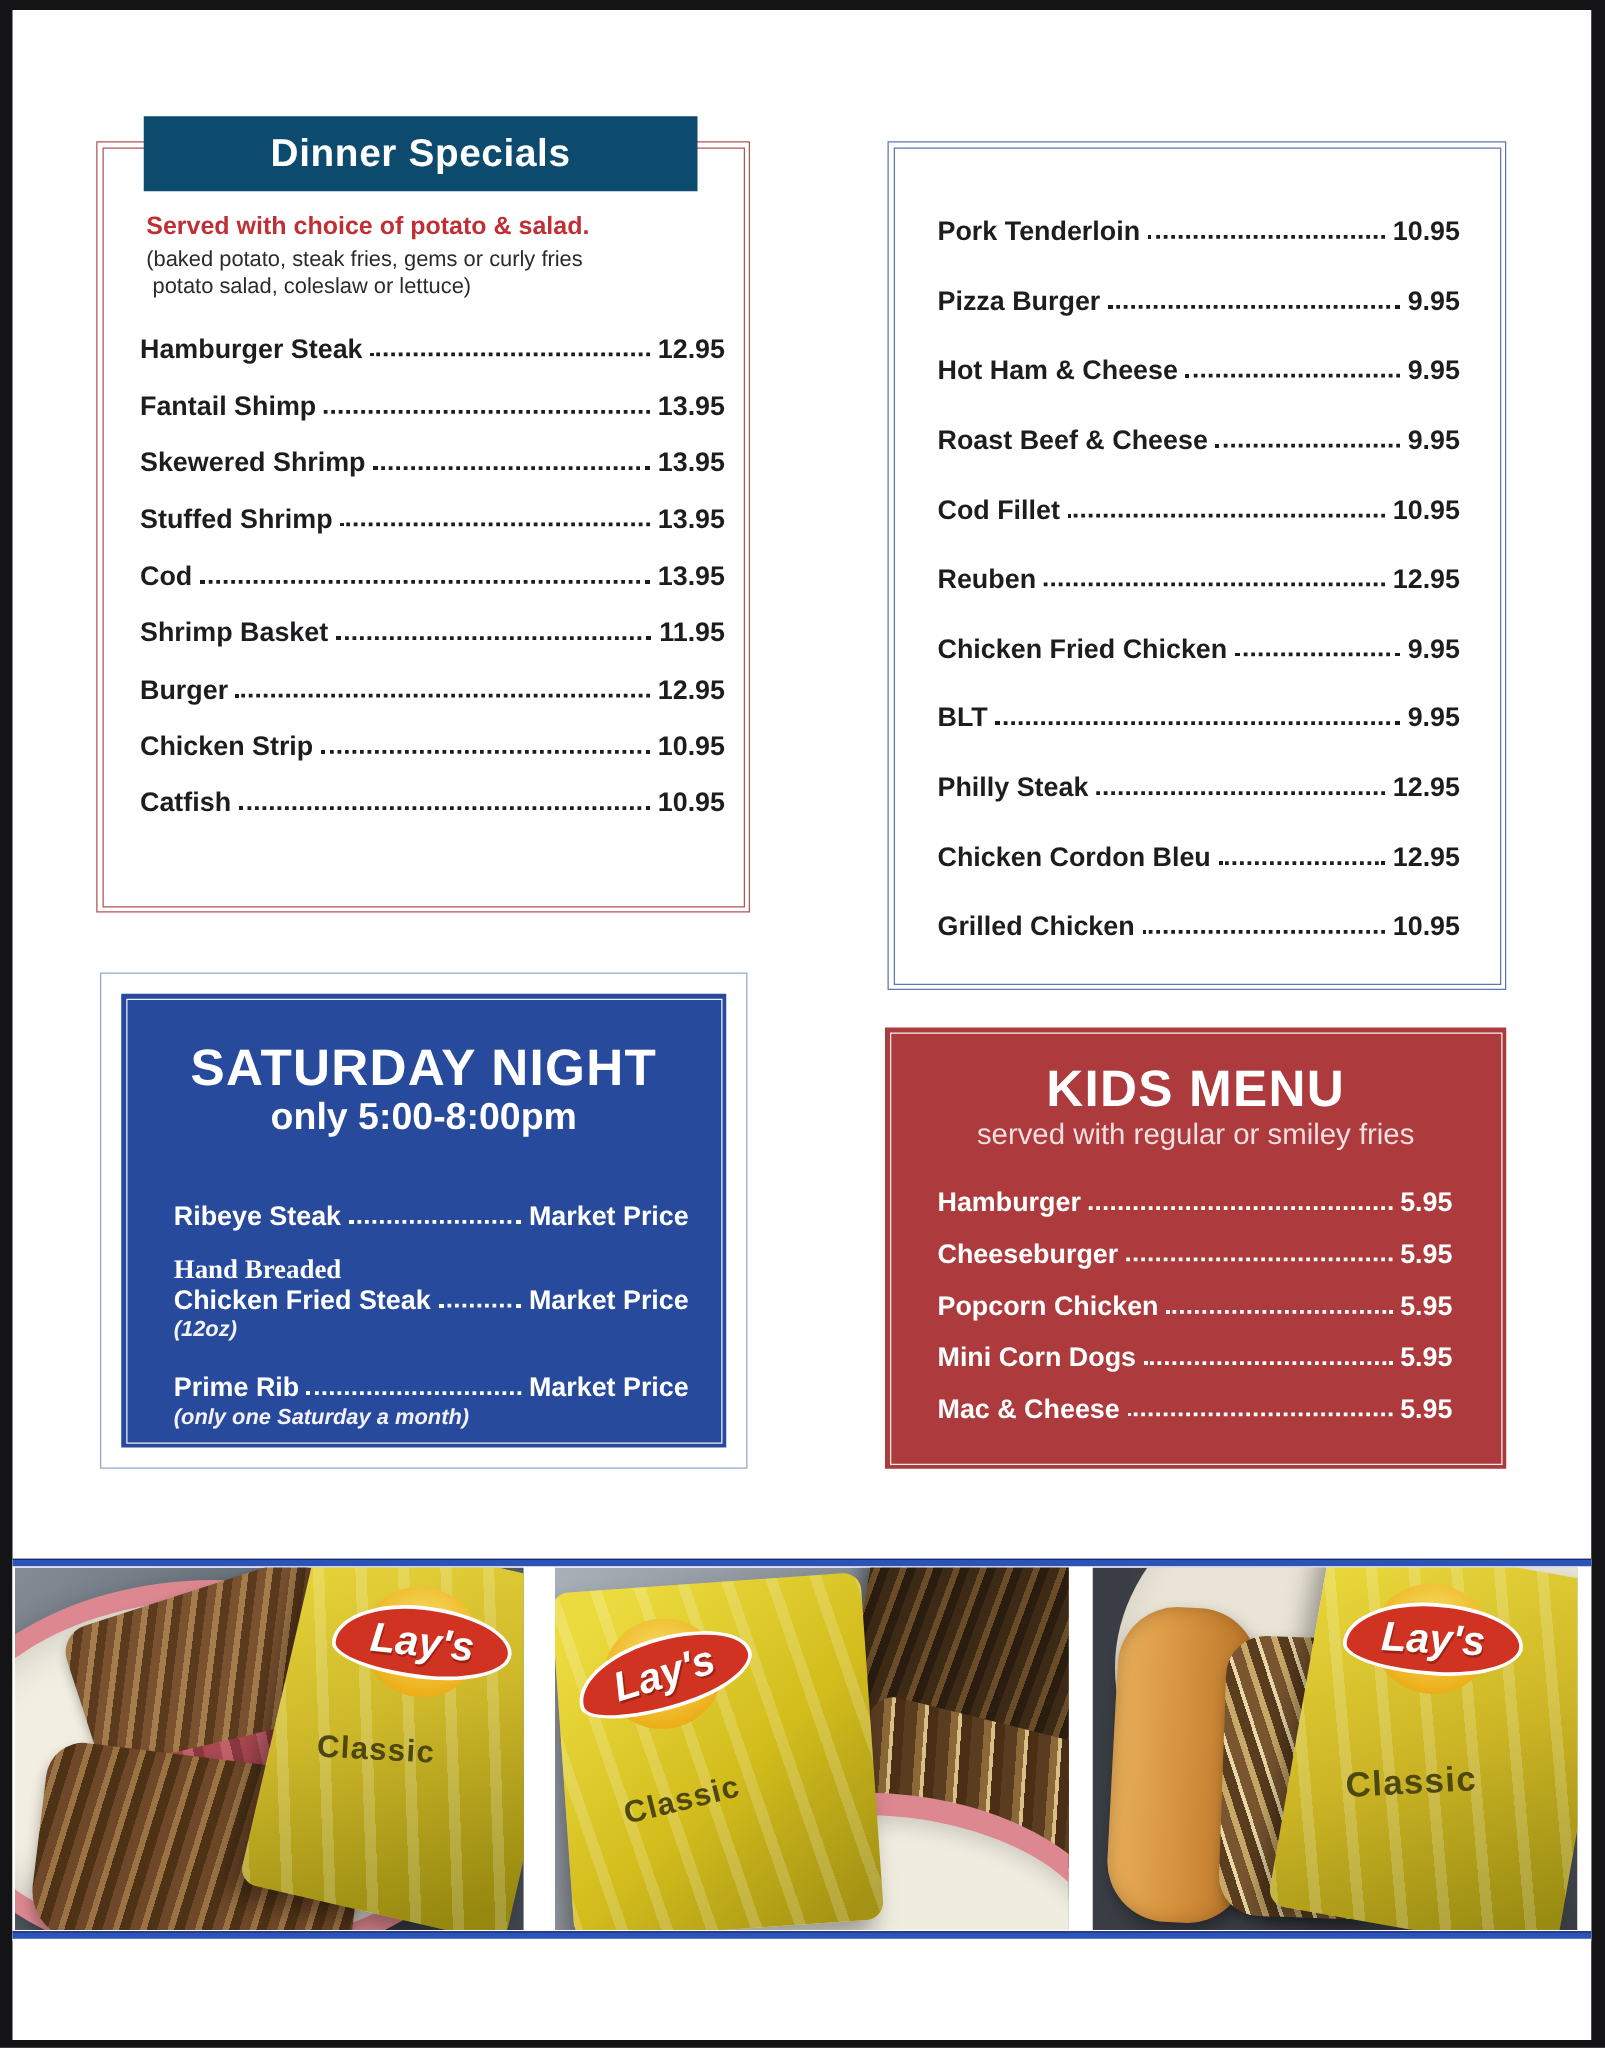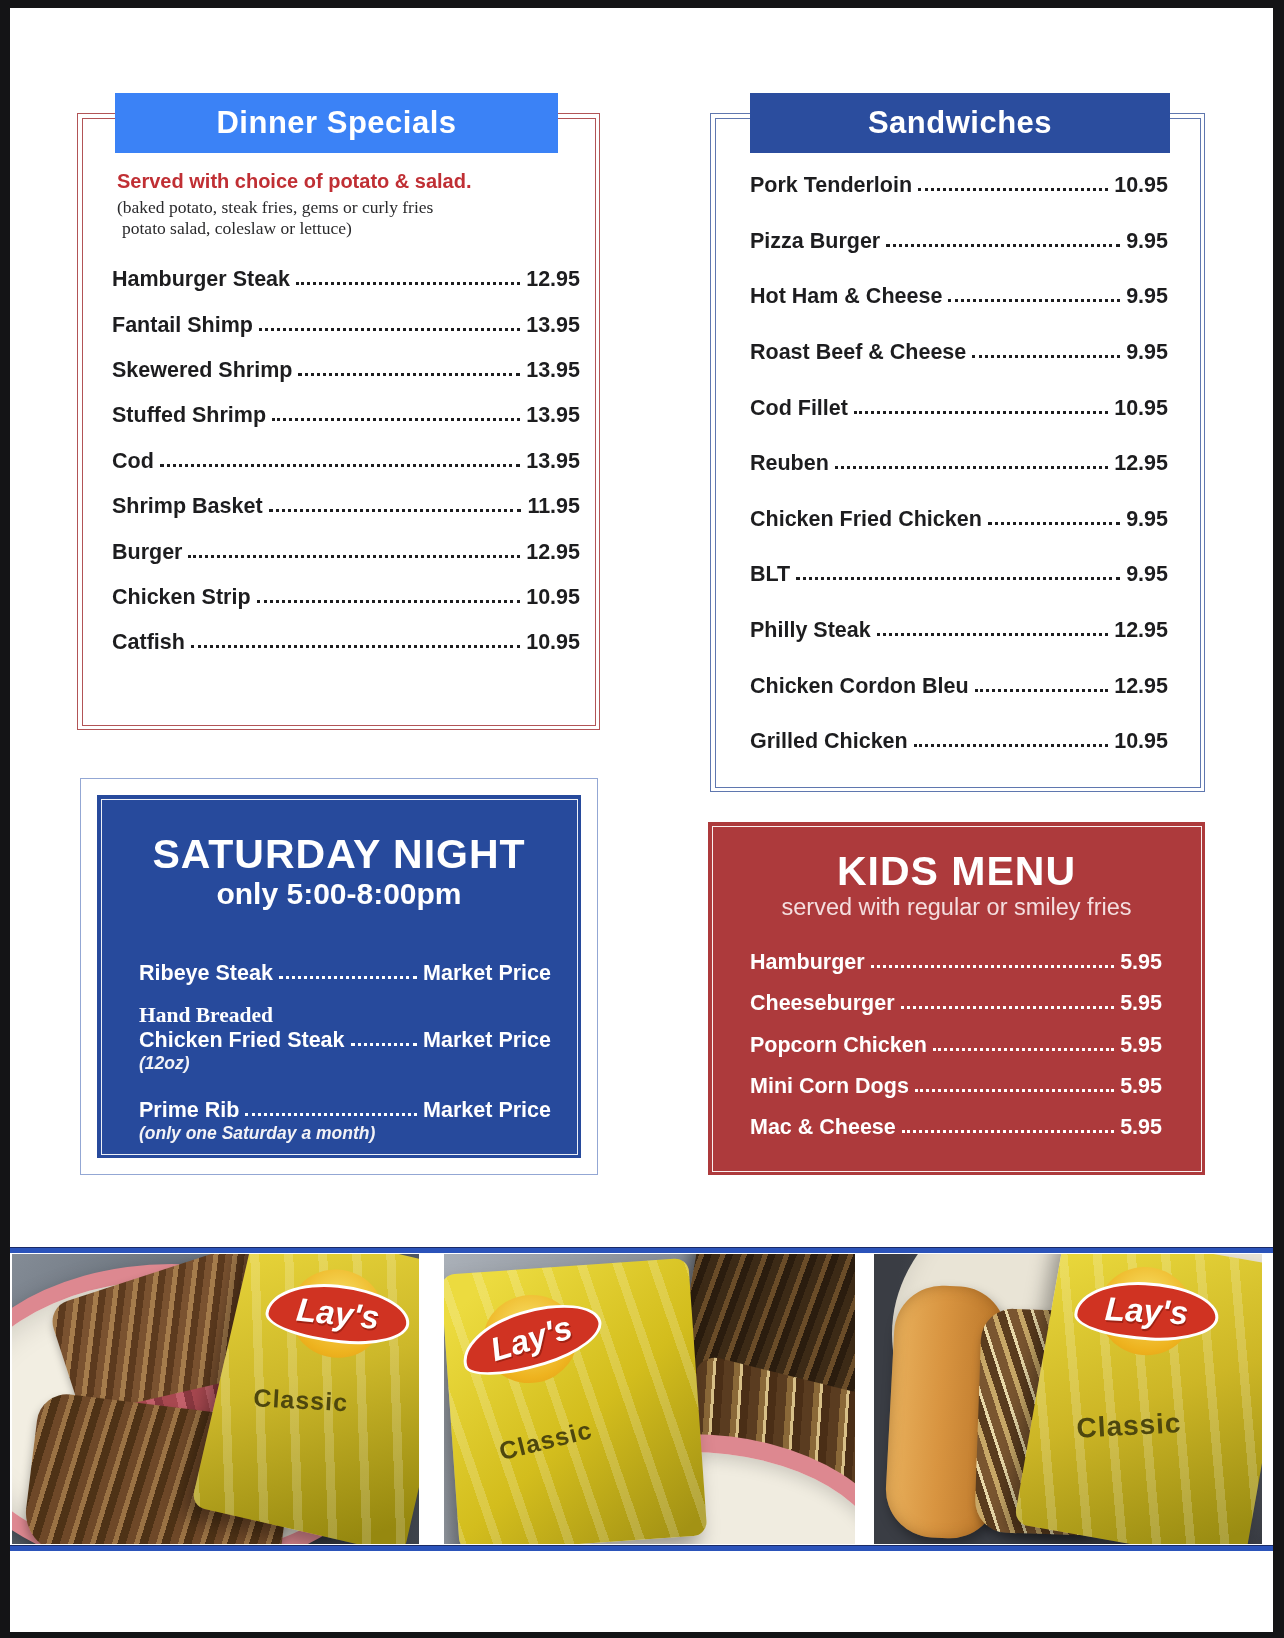--- a/index.html
+++ b/index.html
@@ -17,21 +17,21 @@
   
   .dbl-box { position:absolute; border-style:solid; border-width:1.5px; padding:3.5px; }
   .dbl-box .dbl-inner { width:100%; height:100%; border-style:solid; border-width:1.5px; }
   .red-line  { border-color:#b25456; }
   .blue-line { border-color:#5f77af; }
 
   .banner {
     position:absolute; height:60px; display:flex; align-items:center; justify-content:center;
     color:#ffffff; font-weight:bold; font-size:31px; letter-spacing:.5px; z-index:3;
   }
-  .banner.red  { background:#3b82f6; }
+  .banner.red  { background:#0c4a6e; }
   .banner.blue { background:#2b4d9e; }
 
   
   .fill-box { position:absolute; }
   .sat-outer { border:1.5px solid #93a7d4; background:#fff; padding:16px; width:100%; height:100%; }
   .sat-fill  { position:relative; width:100%; height:100%; background:#274a9c; }
   .kids-fill { position:relative; width:100%; height:100%; background:#ad3a3c; }
   .hairline  { position:absolute; inset:3.5px; border:1.5px solid rgba(255,255,255,.92); pointer-events:none; }
 
   
@@ -40,21 +40,21 @@
   .mname  { white-space:nowrap; }
   .mprice { white-space:nowrap; }
   .mdots  { flex:1; border-bottom:3.2px dotted currentColor; margin:0 6px; transform:translateY(4px); min-width:18px; }
   .dark-rows  { color:#1d1d1f; font-size:21.5px; }
   .light-rows { color:#ffffff;  font-size:21.5px; }
   #dinner-rows  .mrow { height:45.4px; }
   #sandwich-rows .mrow { height:55.6px; }
   #kids-rows    .mrow { height:41.3px; }
 
   .sub-red { position:absolute; color:#c02f34; font-weight:bold; font-size:20px; }
-  .note-dark { position:absolute; color:#2a2a2c; font-size:17.5px;font-family:Liberation Serif, serif; }
+  .note-dark { position:absolute; color:#2a2a2c; font-size:17.5px; }
 
   .sat-title { position:absolute; left:0; right:0; text-align:center; color:#fff; font-weight:bold; }
   .sat-row { position:absolute; left:42px; right:30px; height:28px; display:flex; align-items:center;
              color:#fff; font-weight:bold; font-size:21.5px; }
   .sat-line { position:absolute; left:42px; color:#fff; font-weight:bold; font-size:21.5px;font-family:Liberation Serif, serif; }
   .sat-note { position:absolute; left:42px; color:#f2f2f6; font-style:italic; font-weight:bold; font-size:17.5px; }
 
   
   .photo-band { position:absolute; left:0; top:1239px; width:1263px; height:306px; background:#ffffff; }
   .bar { position:absolute; left:0; width:1263px; height:6px; background:#2b53ba; border-top:1.5px solid #1a2a66; }
@@ -188,23 +188,20 @@
         <div class="mrow">
           <span class="mname">Catfish</span>
           <span class="mdots"></span>
           <span class="mprice">10.95</span>
         </div>
       </div>
 
     <div class="dbl-box blue-line" style="left:700px; top:105px; width:495px; height:679px;">
       <div class="dbl-inner blue-line"></div>
     </div>
-    <div class="banner blue" style="left:740px; top:85px; width:420px;">
-      <span>Sandwiches</span>
-    </div>
     <div id="sandwich-rows" class="rows dark-rows" style="left:740px; top:150px; width:418px;">
         <div class="mrow">
           <span class="mname">Pork Tenderloin</span>
           <span class="mdots"></span>
           <span class="mprice">10.95</span>
         </div>
         <div class="mrow">
           <span class="mname">Pizza Burger</span>
           <span class="mdots"></span>
           <span class="mprice">9.95</span>

